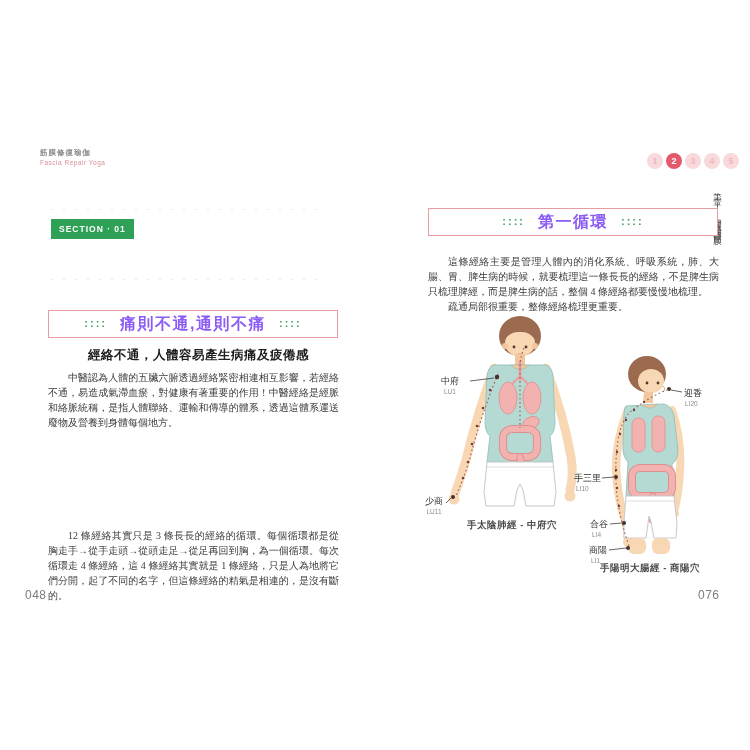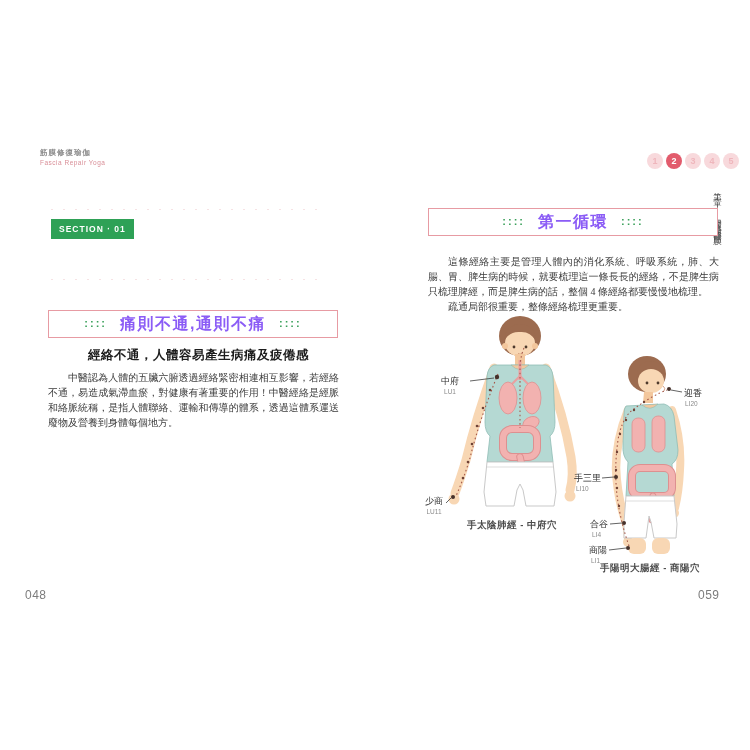--- a/index.html
+++ b/index.html
@@ -75,20 +75,21 @@
 
   <div class="abs qbox" style="left:48px;top:310px">
     <span class="qdots">::::</span>
     <span class="qtext">痛則不通,通則不痛</span>
     <span class="qdots">::::</span>
   </div>
 
   <div class="abs lheading">經絡不通，人體容易產生病痛及疲倦感</div>
 
   <p class="abs ptext" style="top:370px">中醫認為人體的五臟六腑透過經絡緊密相連相互影響，若經絡不通，易造成氣滯血瘀，對健康有著重要的作用！中醫經絡是經脈和絡脈統稱，是指人體聯絡、運輸和傳導的體系，透過這體系運送廢物及營養到身體每個地方。</p>
+  <p class="abs ptext" style="top:528px">12 條經絡其實只是 3 條長長的經絡的循環。每個循環都是從胸走手→從手走頭→從頭走足→從足再回到胸，為一個循環。每次循環走 4 條經絡，這 4 條經絡其實就是 1 條經絡，只是人為地將它們分開，起了不同的名字，但這條經絡的精氣是相連的，是沒有斷的。</p>
 
   <div class="abs pagenum" style="left:25px;top:588px">048</div>
 
   <div class="abs qbox" style="left:428px;top:208px">
     <span class="qdots">::::</span>
     <span class="qtext">第一循環</span>
     <span class="qdots">::::</span>
   </div>
 
   <p class="abs ptext rp" style="top:246px">這條經絡主要是管理人體內的消化系統、呼吸系統，肺、大腸、胃、脾生病的時候，就要梳理這一條長長的經絡，不是脾生病只梳理脾經，而是脾生病的話，整個 4 條經絡都要慢慢地梳理。</p>
@@ -200,15 +201,15 @@
       <path class="pointer" d="M190,214 L202,213"></path>
       <text class="zh-label" x="170" y="217">合谷</text>
       <text class="code-label" x="172" y="227">LI4</text>
       <path class="pointer" d="M189,240 L206,238"></path>
       <text class="zh-label" x="169" y="243">商陽</text>
       <text class="code-label" x="171" y="253">LI1</text>
       <text class="fig-caption" x="230" y="261" text-anchor="middle">手陽明大腸經 - 商陽穴</text>
     </g>
   </svg>
 
-  <div class="abs pagenum" style="left:698px;top:588px">059</div>
+  <div class="abs pagenum" style="left:698px;top:588px">076</div>
 
 </div>
 
 </body></html>

